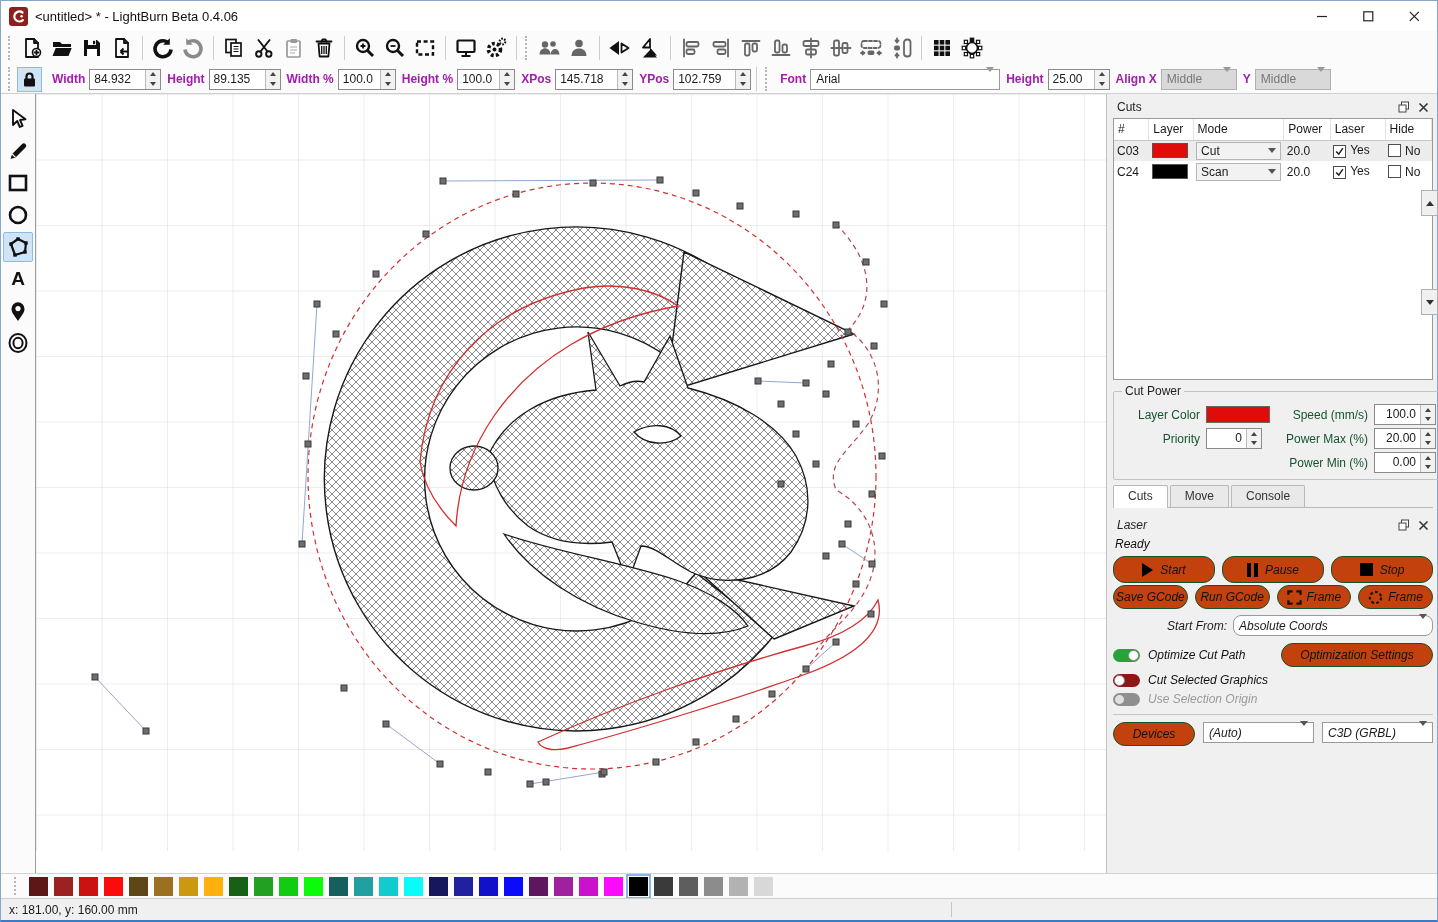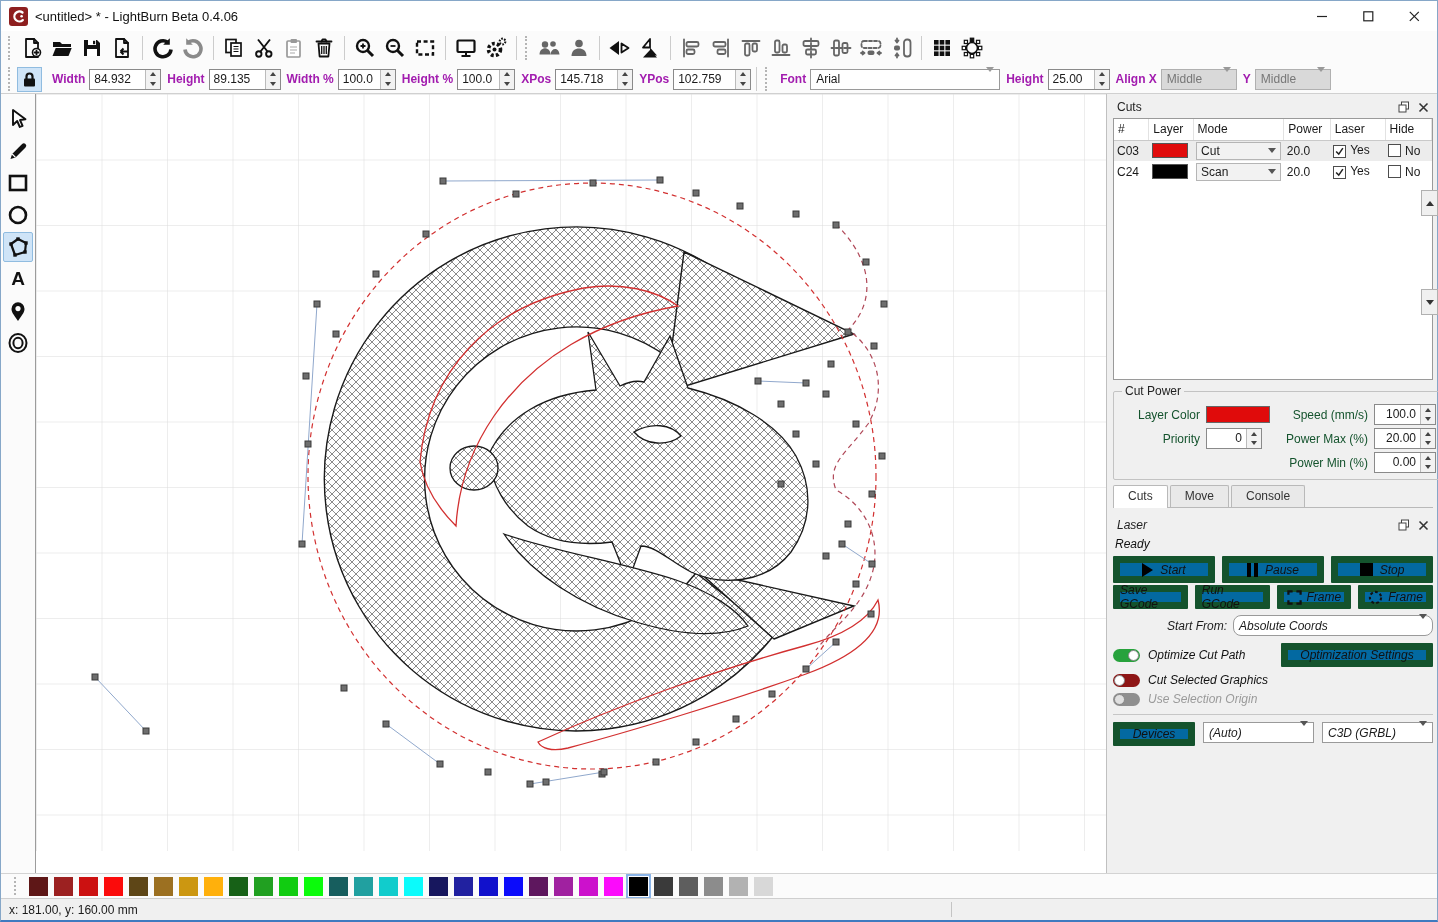--- a/index.html
+++ b/index.html
@@ -77,21 +77,21 @@
   .l1{width:88px; padding-right:6px;} .l2{width:104px; padding-right:6px;}
   .ci-swatch { width:64px; height:17px; border:1px solid #666; }
   .ci-spin .val { text-align:right; }
 
   .bottom-tabs { display:flex; margin-top:5px; border-bottom:1px solid #b9b9b9; height:23px; align-items:flex-end;}
   .btab { padding:3px 14px 4px 14px; background:#e9e9e9; border:1px solid #b9b9b9; border-bottom:none; margin-right:2px; font-size:12px; color:#333; border-radius:2px 2px 0 0;}
   .btab.active { background:#fff; position:relative; top:1px; padding-bottom:5px; }
 
   .laser-dock { margin-top:6px;font-style:italic; }
   .ready { padding:3px 2px; color:#111; }
-  .btn { background:#0369a1; border:7px solid #14532d; display:flex; align-items:center; justify-content:center; font-size:12px; color:#111; border-radius:1px;}
+  .btn { background:#c2410c; border:1px solid #14532d; display:flex; align-items:center; justify-content:center; font-size:12px; color:#111; border-radius:12px;}
   .btn-row { display:flex; gap:7px; margin-top:2px; }
   .big { height:27px; flex:1; gap:7px;}
   .mid { height:24px; flex:1; gap:5px;}
   .play-tri { width:0; height:0; border-top:7px solid transparent; border-bottom:7px solid transparent; border-left:11px solid #000; }
   .pause-ic { display:flex; gap:3px; } .pause-ic i { width:4px; height:14px; background:#000; }
   .stop-ic { width:13px; height:13px; background:#000; }
   .startfrom-row { display:flex; align-items:center; margin-top:6px; }
   .startfrom-row .combo { flex:1; margin-left:6px;border-radius:8px; }
   .opt-row { display:flex; align-items:center; margin-top:7px; }
   .tog { width:27px; height:13px; border-radius:7px; position:relative; margin-right:8px; flex:0 0 auto;}

